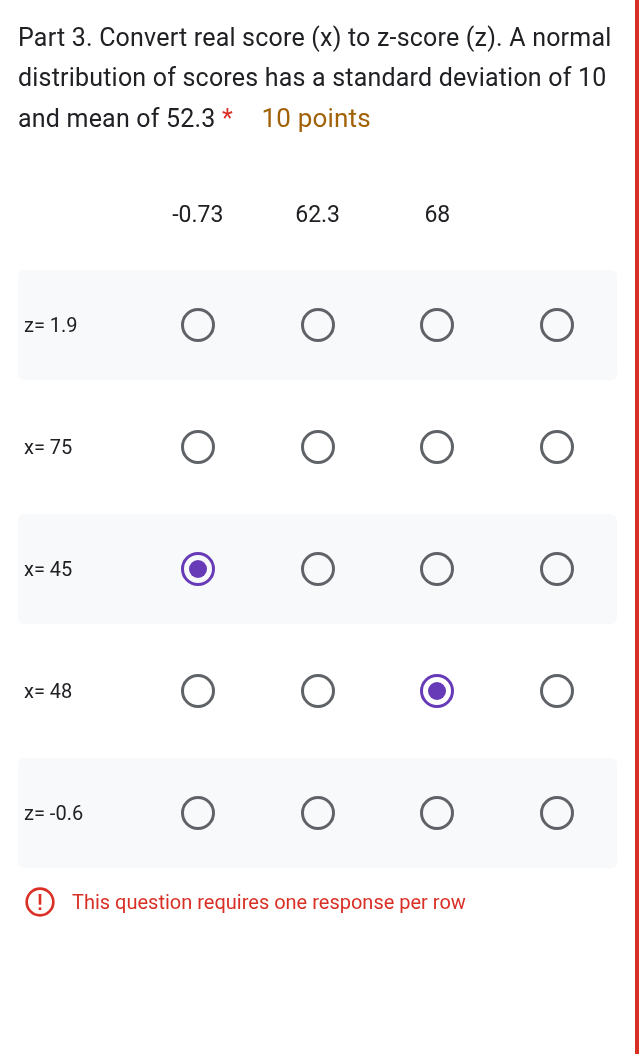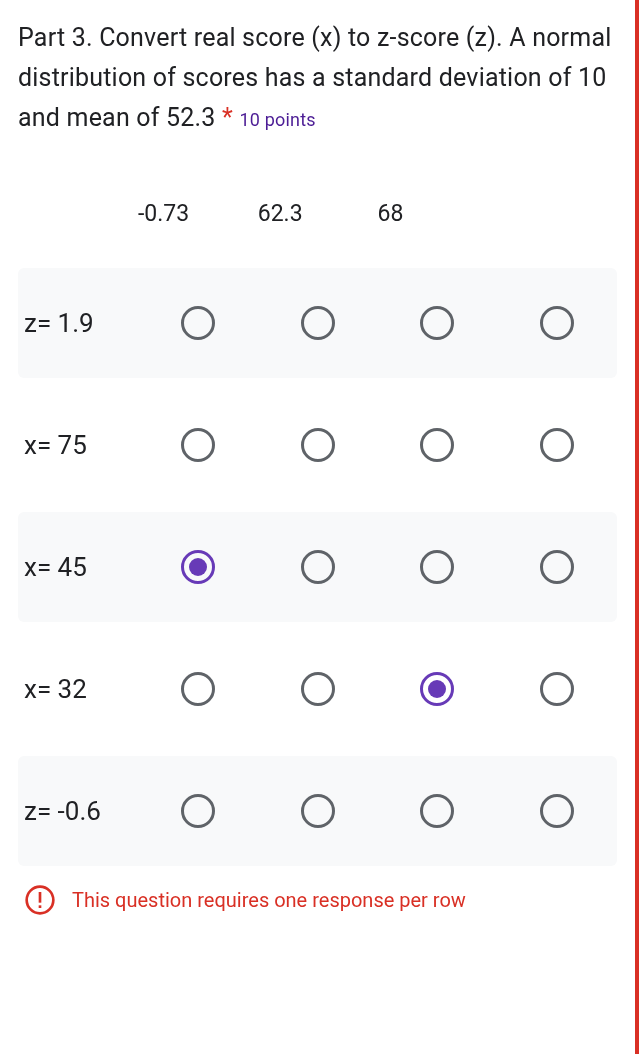--- a/index.html
+++ b/index.html
@@ -12,38 +12,38 @@
     border-right: 4px solid #d93025;
   }
   .container { padding: 18px 18px 10px 18px; }
   .question-title {
     font-size: 25px;
     color: #202124;
     line-height: 1.6;
     letter-spacing: 0.2px;
   }
   .required-star { color: #d93025; }
-  .points { color: #4c1d95; font-size: 18px; }
+  .points { color: #a16207; font-size: 26px; margin-left: 22px; }
   .grid {
     margin-top: 50px;
   }
   .header-row, .body-row {
     display: grid;
     grid-template-columns: 120px 1fr 1fr 1fr 1fr;
     align-items: center;
     min-height: 110px;
   }
   .header-row { min-height: 50px; margin-bottom: 30px; }
   .header-cell {
-    text-align: left;
+    text-align: center;
     font-size: 23px;
     color: #202124;
   }
   .row-label {
-    font-size: 26px;
+    font-size: 20px;
     color: #202124;
     padding-left: 6px;
   }
   .body-row {
     border-radius: 6px;
     margin-bottom: 12px;
     height: 110px;
   }
   .body-row.shaded { background: #f8f9fa; }
   .radio-cell {
@@ -156,21 +156,21 @@
         </div>
       <div class="radio-cell">
           <div class="radio"></div>
         </div>
       <div class="radio-cell">
           <div class="radio"></div>
         </div>
     </div>
 
     <div class="body-row">
-      <div class="row-label">x= 32</div>
+      <div class="row-label">x= 48</div>
       <div class="radio-cell">
           <div class="radio"></div>
         </div>
       <div class="radio-cell">
           <div class="radio"></div>
         </div>
       <div class="radio-cell">
           <div class="radio selected"></div>
         </div>
       <div class="radio-cell">

